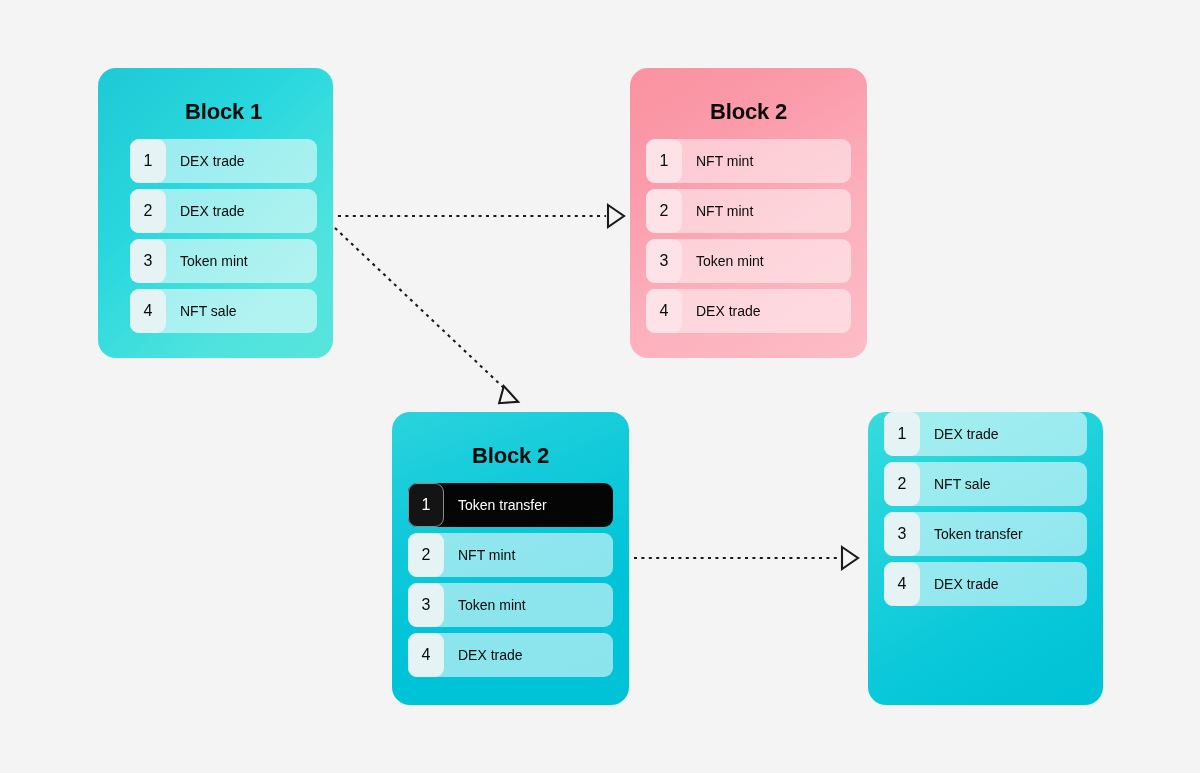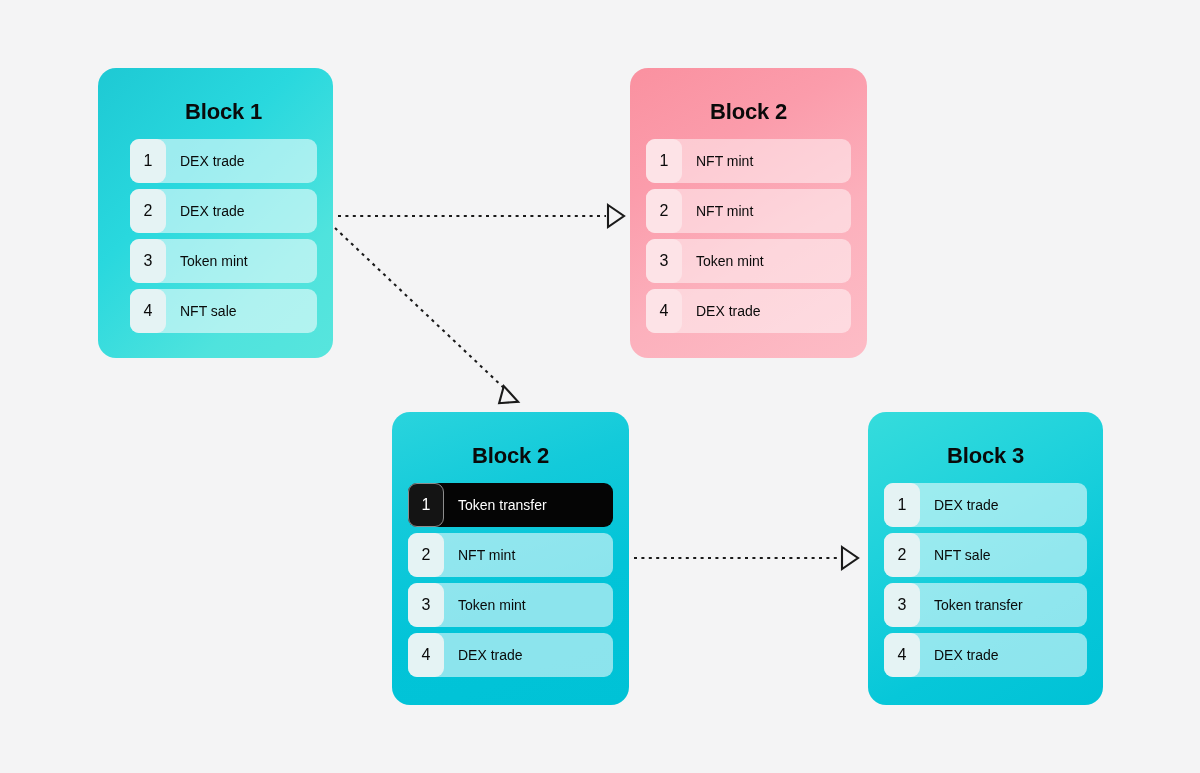--- a/index.html
+++ b/index.html
@@ -212,21 +212,20 @@
         <span class="tx-label">Token mint</span>
       </div>
       <div class="tx-row">
         <span class="tx-index">4</span>
         <span class="tx-label">DEX trade</span>
       </div>
     </div>
   </div>
 
   <div class="block teal-c" id="block-3">
-    <div class="block-title">Block 3</div>
     <div class="tx-list">
       <div class="tx-row">
         <span class="tx-index">1</span>
         <span class="tx-label">DEX trade</span>
       </div>
       <div class="tx-row">
         <span class="tx-index">2</span>
         <span class="tx-label">NFT sale</span>
       </div>
       <div class="tx-row">

